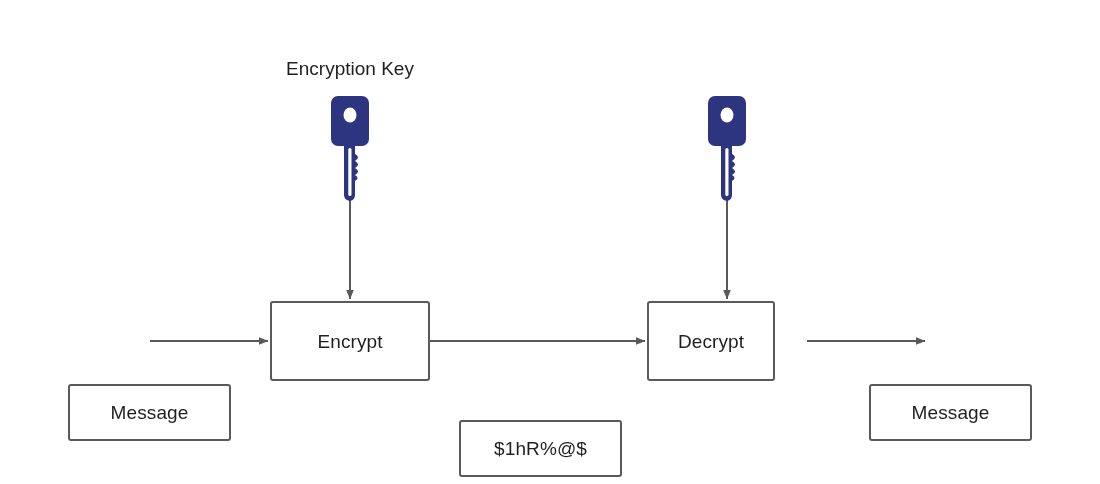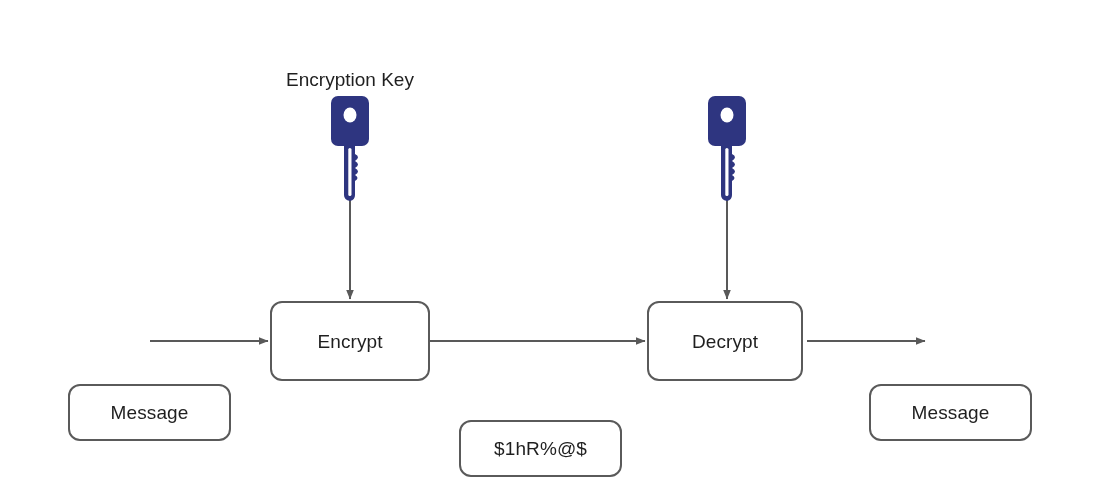--- a/index.html
+++ b/index.html
@@ -21,21 +21,21 @@
     position: absolute;
     left: 0;
     top: 0;
     width: 1100px;
     height: 484px;
   }
   .node-box {
     position: absolute;
     box-sizing: border-box;
     border: 2px solid #5a5a5a;
-    border-radius: 12px;
+    border-radius: 3px;
     background: #ffffff;
     display: flex;
     align-items: center;
     justify-content: center;
     color: #1f1f1f;
     font-size: 19px;
     line-height: 1;
     letter-spacing: 0.1px;
   }
   .caption {
@@ -43,25 +43,25 @@
     color: #1f1f1f;
     font-size: 19px;
     line-height: 1;
     text-align: center;
     white-space: nowrap;
   }
   .key-wrap {
     position: absolute;
   }
   #encrypt-box  { left: 270px; top: 301px; width: 160px; height: 80px; }
-  #decrypt-box  { left: 647px; top: 301px; width: 156px; height: 80px; }
+  #decrypt-box  { left: 647px; top: 301px; width: 128px; height: 80px; }
   #msg-in-box   { left: 68px;  top: 384px; width: 163px; height: 57px; }
   #cipher-box   { left: 459px; top: 384px; width: 163px; height: 57px; margin-top: 36px; }
   #msg-out-box  { left: 869px; top: 384px; width: 163px; height: 57px; }
-  #encryption-key-caption { left: 250px; top: 70px; width: 200px; }
+  #encryption-key-caption { left: 250px; top: 59px; width: 200px; }
   #decryption-key-caption { left: 630px; top: 58px; width: 200px; }
   #encryption-key-icon { left: 331px; top: 96px; width: 38px; height: 106px; }
   #decryption-key-icon { left: 708px; top: 96px; width: 38px; height: 106px; }
 </style>
 </head>
 <body>
 
 <div id="canvas">
 
   <svg class="diagram-svg" viewBox="0 0 1100 484">

